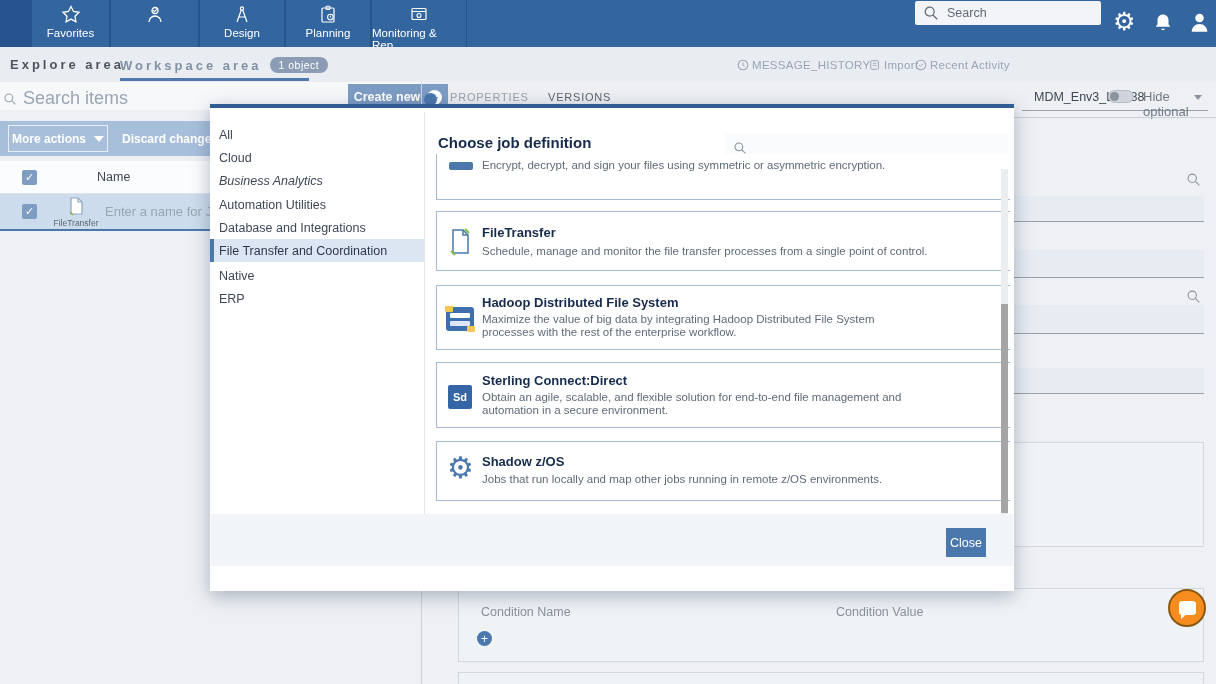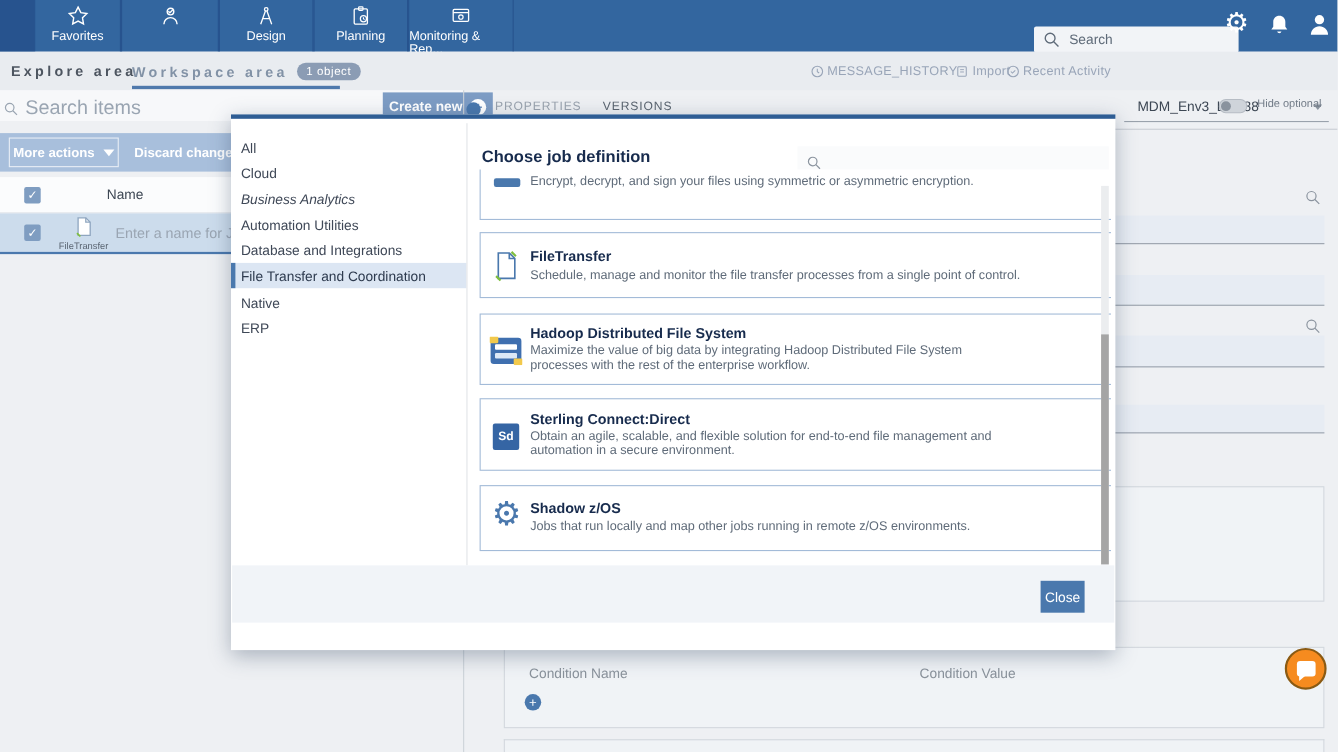--- a/index.html
+++ b/index.html
@@ -8,22 +8,22 @@
   .abs { position:absolute; }
   svg { display:block; }
 
   
   .topnav { left:0; top:0; width:1216px; height:47px; background:#33669f; }
   .logo-block { left:0; top:0; width:31px; height:47px; background:#27538e; }
   .nav-tab { top:0; height:47px; border-left:1px solid #27538e; border-right:1px solid #27538e;
              display:flex; flex-direction:column; align-items:center; justify-content:flex-start;
              padding-top:5px; color:#fff; cursor:pointer; }
   .nav-tab .lbl { font-size:11.5px; margin-top:3px; color:#ffffff; }
-  .top-search { left:915px; top:24px; width:186px; height:24px; background:#f2f4f7; border-radius:2px;
-                display:flex; align-items:center; padding:0 8px;margin-left:25px; }
+  .top-search { left:915px; top:1px; width:186px; height:24px; background:#f2f4f7; border-radius:2px;
+                display:flex; align-items:center; padding:0 8px; }
   .top-search input { border:none; outline:none; background:transparent; font-size:12.5px; color:#3d4754;
                       font-family:"Liberation Sans",sans-serif; width:140px; margin-left:8px; }
   .top-search input::placeholder { color:#5f6b79; }
   .gear-glyph { font-size:25px; color:#fff; line-height:22px; }
 
   
   .bar2 { left:0; top:47px; width:1216px; height:35px; background:#e9ecf0; }
   .explore-tab { left:10px; top:57px; font-size:13px; font-weight:bold; letter-spacing:3px; color:#4d5560; }
   .workspace-tab { left:120px; top:57px; font-size:13px; font-weight:bold; letter-spacing:3px; color:#8292a6; display:flex; align-items:center; }
   .badge { background:#8b9cb4; color:#fff; font-size:10.5px; letter-spacing:0.5px; border-radius:9px;
@@ -241,21 +241,21 @@
   <span class="cn-plus">+</span>
 </div>
 <div class="abs blue-dot"></div>
 <div class="abs ptab" style="left:450px; top:91px; color:#9aa3ae;">PROPERTIES</div>
 <div class="abs ptab" style="left:548px; top:91px; color:#5b6570;">VERSIONS</div>
 <div class="abs" style="left:1108px; top:90px;">
   <div class="toggle-pill">
       <div class="knob"></div>
     </div>
 </div>
-<div class="abs" style="left:1143px; top:89px; font-size:10px; color:#707a86;">Hide optional</div>
+<div class="abs" style="left:1143px; top:89px; font-size:13px; color:#707a86;">Hide optional</div>
 
 <div class="abs ltoolbar">
   <div class="more-actions">
     <span>More actions</span>
     <span class="ma-caret"></span>
   </div>
   <div class="discard">
     <span>Discard changes</span>
     <span style="font-size:14px;">↺</span>
   </div>

